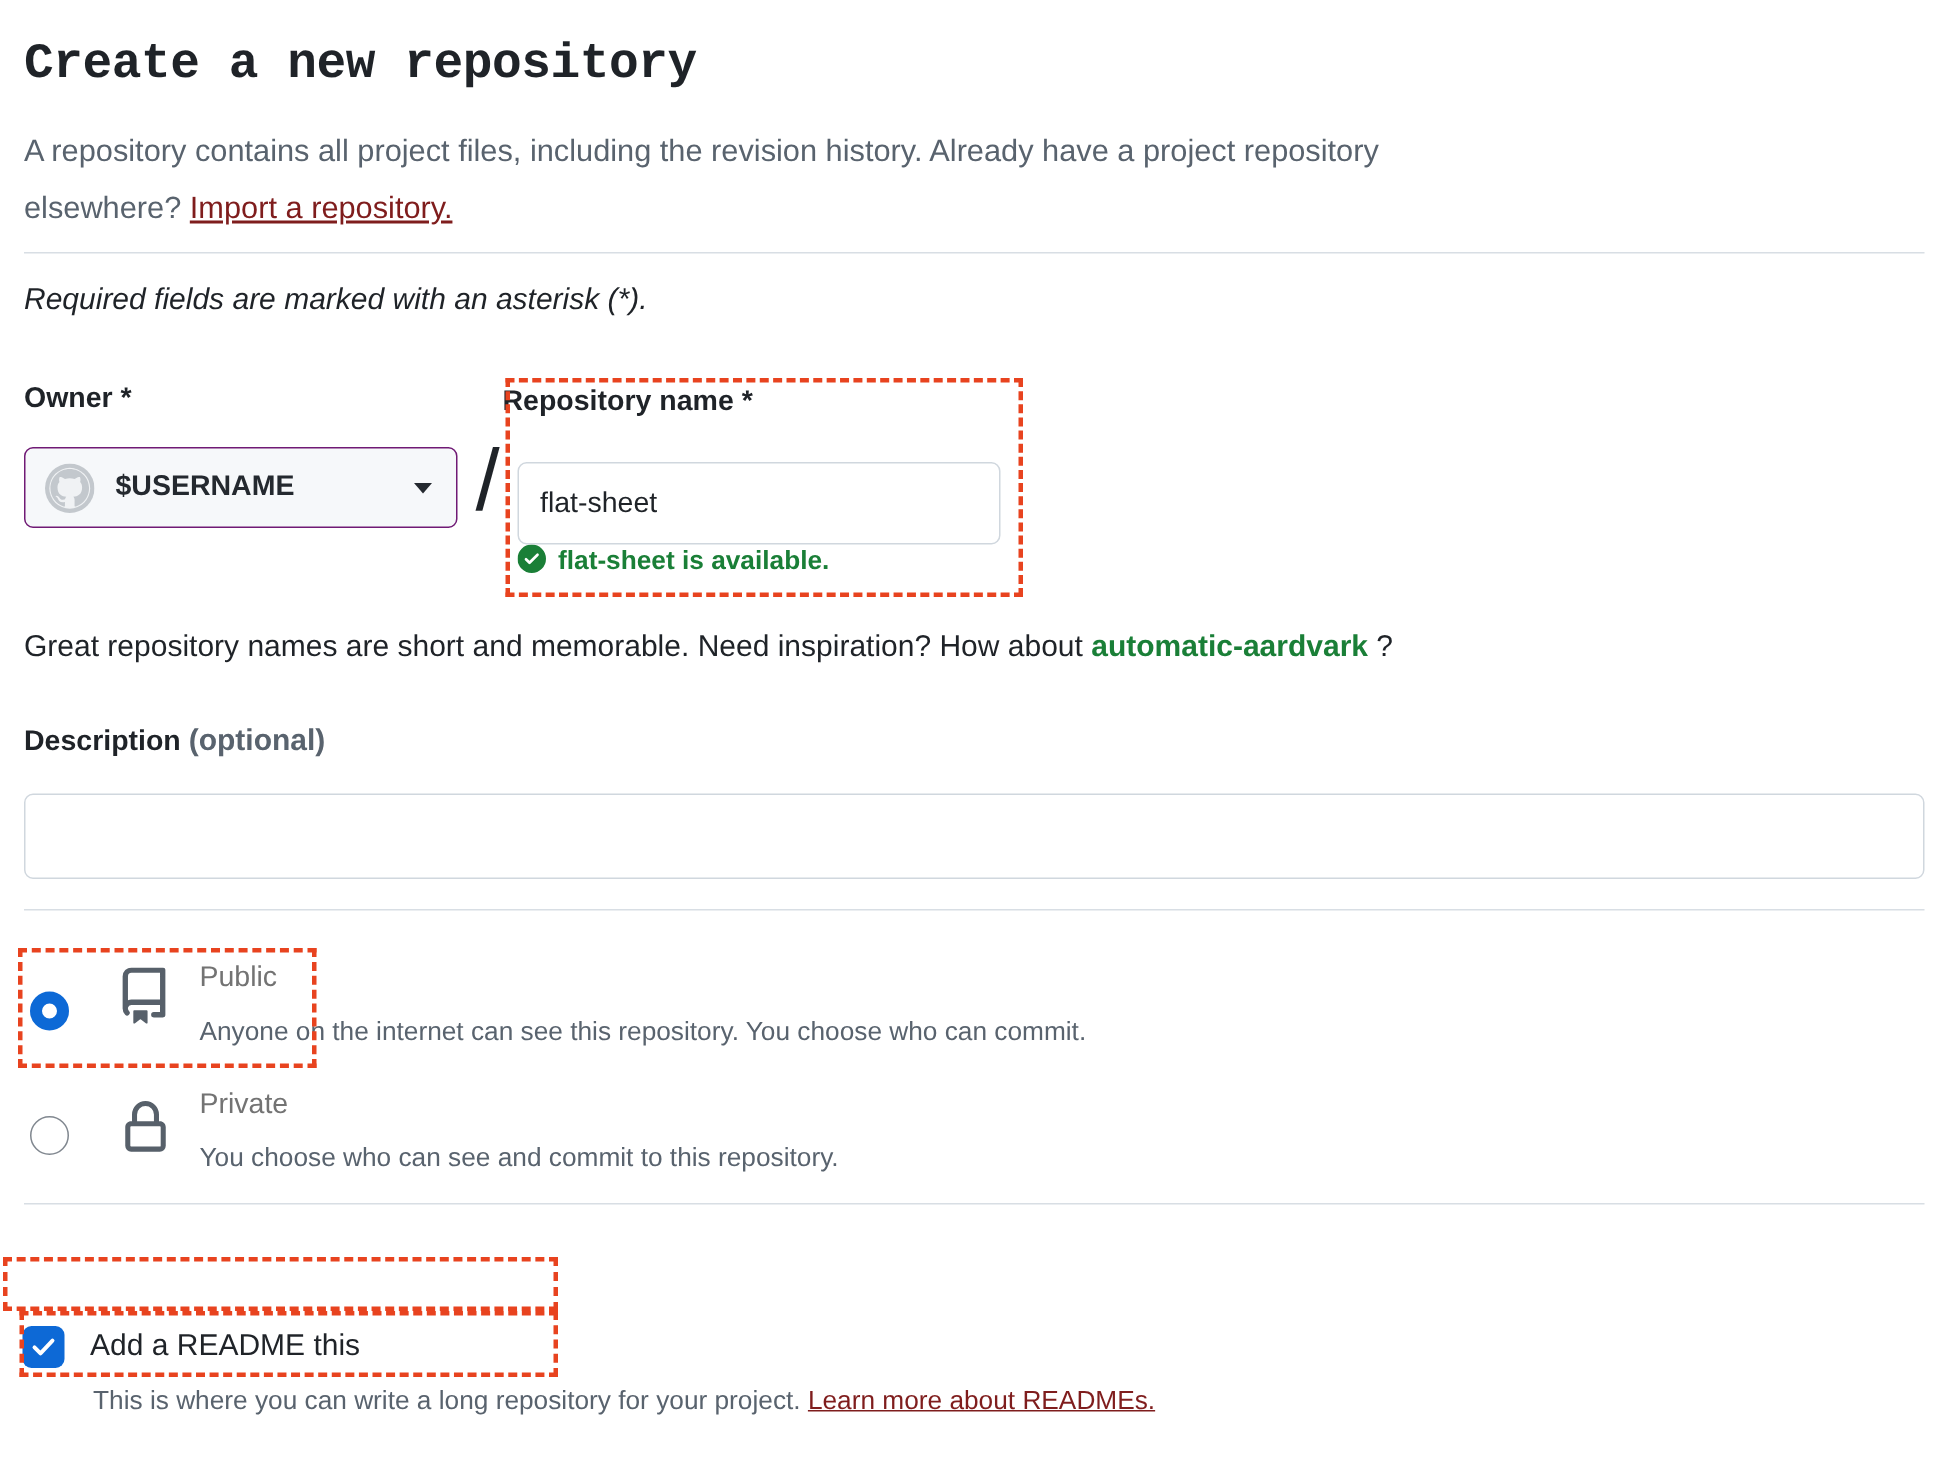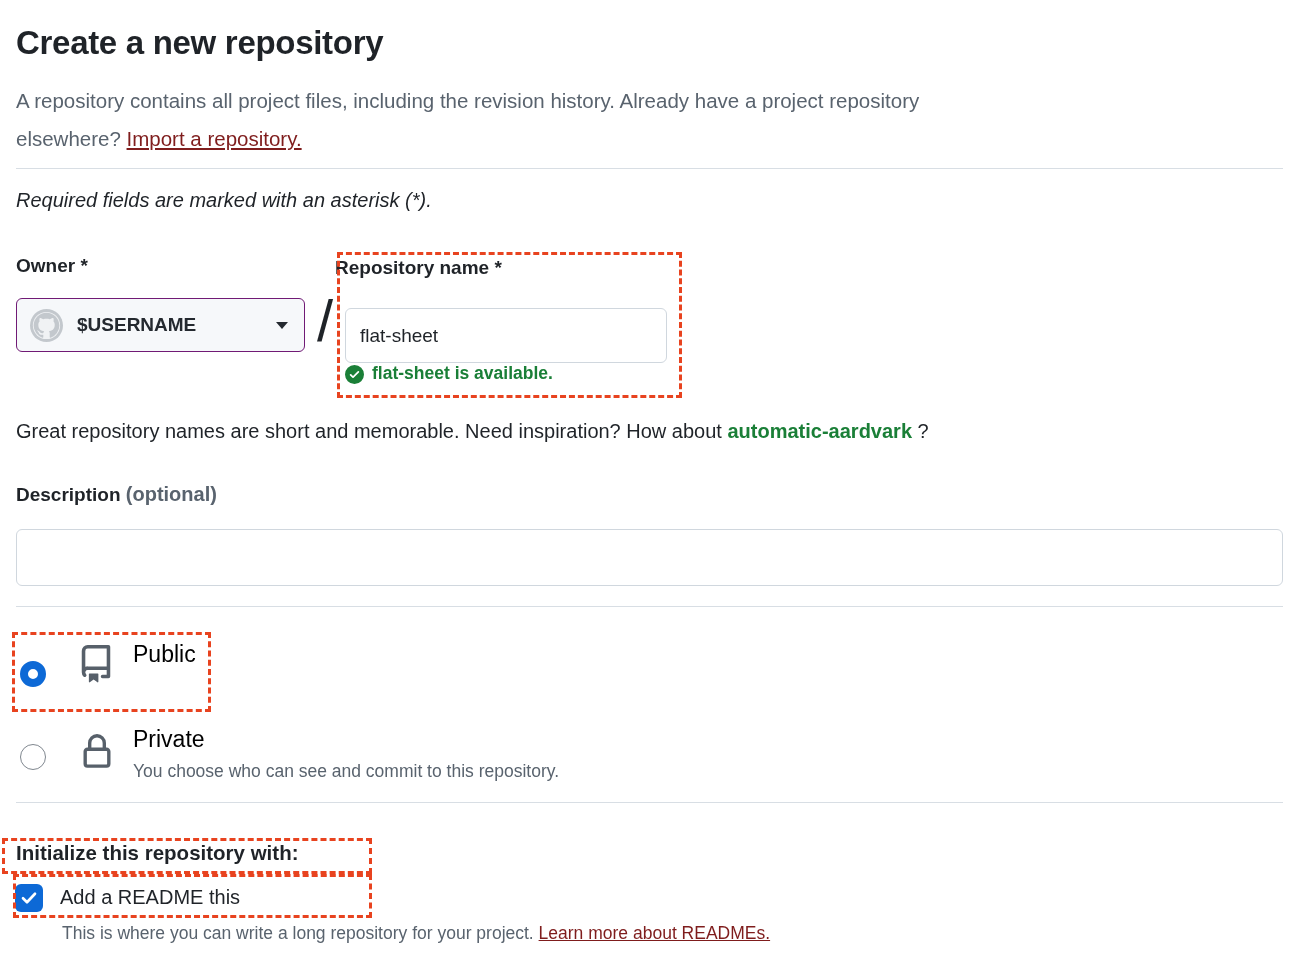--- a/index.html
+++ b/index.html
@@ -1,20 +1,20 @@
 <!DOCTYPE html>
 <html><head>
 <meta charset="utf-8">
 <style>
   * { margin:0; padding:0; box-sizing:border-box; }
   html,body { background:#ffffff; }
   body { font-family:"Liberation Sans", sans-serif; color:#1f2328; }
   .canvas { position:relative; width:1298px; height:972px; background:#fff; overflow:hidden; }
 
-  .page-title { position:absolute; left:16px; top:24px; font-size:33px; font-weight:700; color:#1f2328; letter-spacing:-0.3px; }
+  .page-title { position:absolute; left:16px; top:24px; font-size:33px; font-weight:700; color:#1f2328; letter-spacing:-0.3px;font-family:Liberation Mono, monospace; }
 
   .intro { position:absolute; left:16px; top:82px; font-size:20.5px; line-height:38px; color:#59636e; }
   .intro a, .note a { color:#7f1d1d; text-decoration:underline; cursor:pointer; }
 
   .divider { position:absolute; left:16px; width:1267px; border-top:1px solid #d8dee4; }
   .divider-1 { top:168px; }
   .divider-2 { top:606px; }
   .divider-3 { top:802px; }
 
   .required-note { position:absolute; left:16px; top:189px; font-size:20px; font-style:italic; color:#1f2328; }
@@ -32,38 +32,38 @@
     border-top:7px solid #24292f; margin-left:auto; }
 
   .slash { position:absolute; left:307px; top:287px; width:36px; text-align:center;
     font-size:58px; font-weight:400; color:#1f2328; }
 
   .text-input { background:#fff; border:1px solid #d0d7de; border-radius:6px;
     font-family:"Liberation Sans", sans-serif; font-size:19px; color:#1f2328; padding:0 14px; outline:none;margin-top:10px; }
   .repo-input { position:absolute; left:345px; top:298px; width:322px; height:55px; }
   .desc-input { position:absolute; left:16px; top:519px; width:1267px; height:57px; }
 
-  .availability { position:absolute; left:345px; top:363px; display:flex; align-items:flex-end; gap:8px; }
+  .availability { position:absolute; left:345px; top:363px; display:flex; align-items:flex-start; gap:8px; }
   .availability .msg { font-size:17.5px; font-weight:700; color:#1a7f37; }
 
   .suggestion { position:absolute; left:16px; top:420px; font-size:20px; color:#1f2328; }
   .suggestion .highlight { font-weight:700; color:#1a7f37; }
 
   .desc-label-row { position:absolute; left:16px; top:483px; font-size:19px; font-weight:700; color:#1f2328; }
   .desc-label-row .optional { font-size:20px; font-weight:700; color:#59636e; }
 
   .radio { position:absolute; width:26px; height:26px; border-radius:50%; cursor:pointer; }
   .radio.checked { left:20px; top:661px; border:8px solid #0d69d6; background:#fff; }
   .radio.unchecked { left:20px; top:744px; border:1.5px solid #80878f; background:#fff; }
 
   .vis-icon { position:absolute; }
   .book-icon { left:77px; top:645px; }
   .lock-icon { left:79px; top:732px; }
 
-  .vis-label { position:absolute; left:133px; font-size:23px; color:#000000; cursor:pointer;text-align:right; }
+  .vis-label { position:absolute; left:133px; font-size:19px; color:#737373; cursor:pointer;text-align:right; }
   .public-label { top:641px; }
   .private-label { top:726px; }
   .vis-desc { position:absolute; left:133px; font-size:17.5px; color:#59636e; }
   .public-desc { top:677px; }
   .private-desc { top:761px; }
 
   .init-title { position:absolute; left:16px; top:841px; font-size:20.5px; font-weight:700; color:#1f2328; }
 
   .checkbox { position:absolute; left:15px; top:884px; width:28px; height:28px; border-radius:6px;
     background:#0d69d6; display:flex; align-items:center; justify-content:center; cursor:pointer; }
@@ -129,31 +129,31 @@
 
   <input class="text-input desc-input" type="text" value="" style="">
 
   <div class="divider divider-2"></div>
 
   <div class="radio checked"></div>
   <svg class="vis-icon book-icon" width="38" height="38" viewBox="0 0 16 16">
     <path fill="#57606a" d="M2 2.5A2.5 2.5 0 0 1 4.5 0h8.75a.75.75 0 0 1 .75.75v12.5a.75.75 0 0 1-.75.75h-2.5a.75.75 0 0 1 0-1.5h1.75v-2h-8a1 1 0 0 0-.714 1.7.75.75 0 1 1-1.072 1.05A2.495 2.495 0 0 1 2 11.5Zm10.5-1h-8a1 1 0 0 0-1 1v6.708A2.486 2.486 0 0 1 4.5 9h8ZM5 12.25a.25.25 0 0 1 .25-.25h3.5a.25.25 0 0 1 .25.25v3.25a.25.25 0 0 1-.4.2l-1.45-1.087a.249.249 0 0 0-.3 0L5.4 15.7a.25.25 0 0 1-.4-.2Z"></path>
   </svg>
   <div class="vis-label public-label">Public</div>
+  <div class="vis-desc public-desc">Anyone on the internet can see this repository. You choose who can commit.</div>
 
   <div class="radio unchecked"></div>
   <svg class="vis-icon lock-icon" width="36" height="40" viewBox="0 0 16 16">
     <path fill="#57606a" d="M4 4a4 4 0 0 1 8 0v2h.25c.966 0 1.75.784 1.75 1.75v5.5A1.75 1.75 0 0 1 12.25 15h-8.5A1.75 1.75 0 0 1 2 13.25v-5.5C2 6.784 2.784 6 3.75 6H4Zm8.25 3.5h-8.5a.25.25 0 0 0-.25.25v5.5c0 .138.112.25.25.25h8.5a.25.25 0 0 0 .25-.25v-5.5a.25.25 0 0 0-.25-.25ZM10.5 6V4a2.5 2.5 0 1 0-5 0v2Z"></path>
   </svg>
   <div class="vis-label private-label">Private</div>
   <div class="vis-desc private-desc">You choose who can see and commit to this repository.</div>
 
   <div class="divider divider-3"></div>
 
-  <div class="init-title">Initialize this repository with:</div>
 
   <div class="checkbox">
     <svg width="20" height="20" viewBox="0 0 16 16">
       <polyline points="3.2,8.2 6.4,11.4 12.8,4.6" fill="none" stroke="#ffffff" stroke-width="2.1" stroke-linecap="round" stroke-linejoin="round"></polyline>
     </svg>
   </div>
   <div class="readme-label">Add a README this</div>
 
   <p class="note">
     <span>This is where you can write a long repository for your project. </span><a>Learn more about READMEs.</a>

